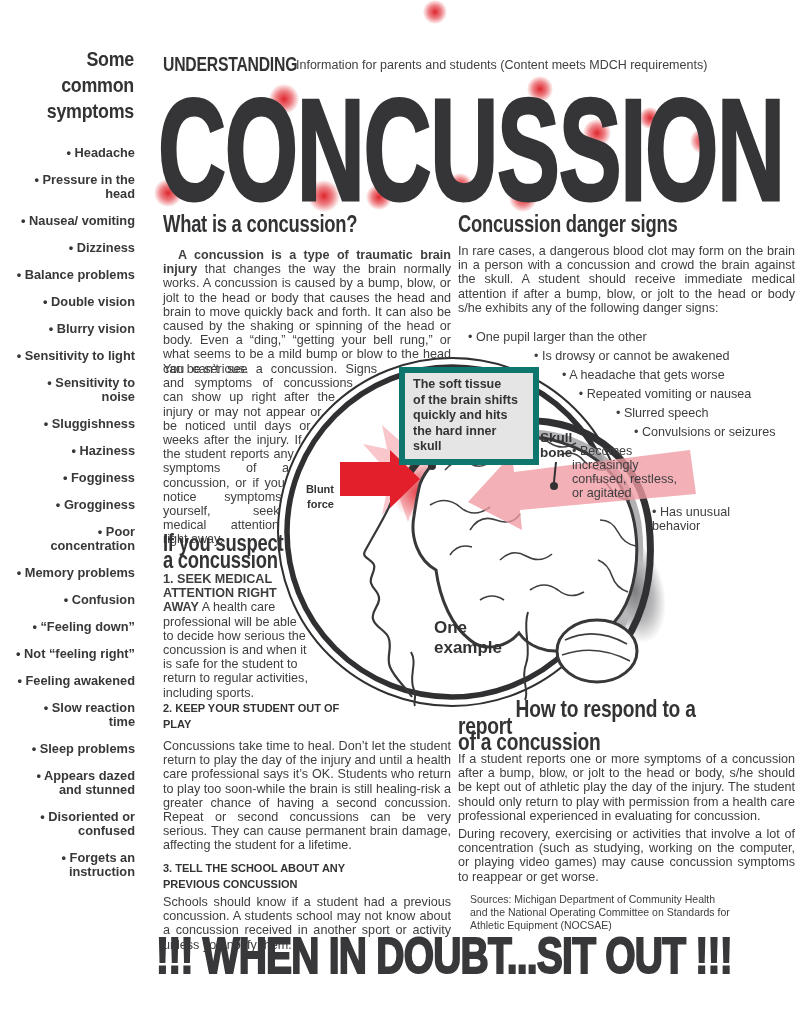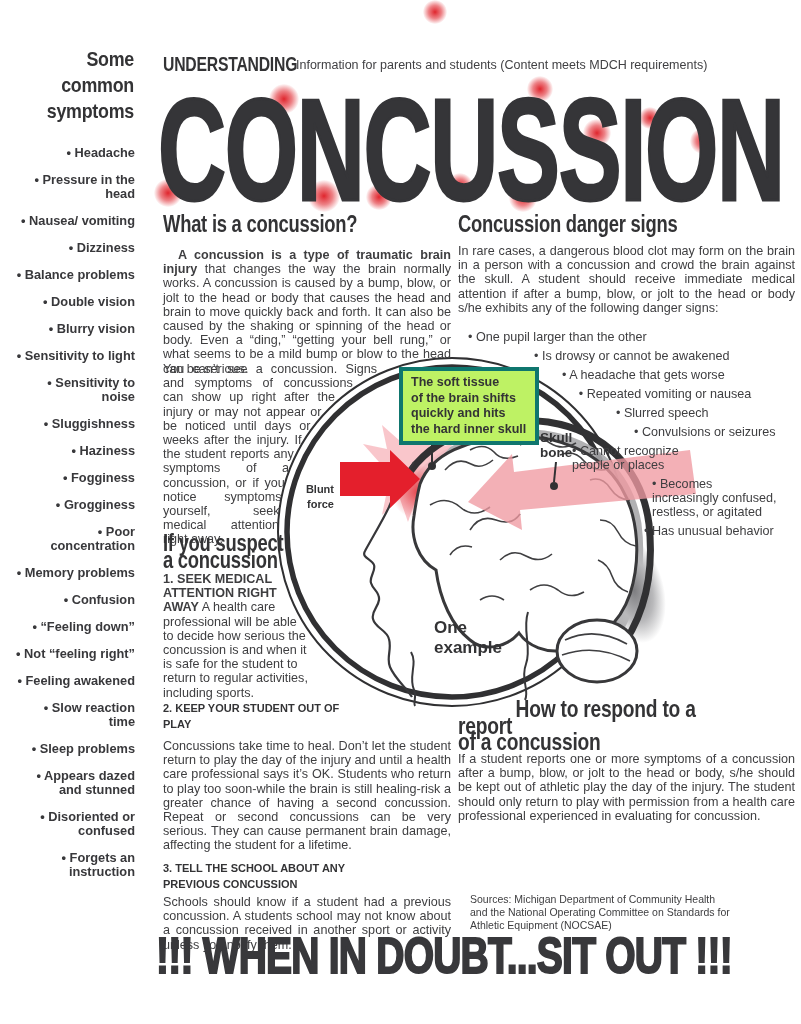--- a/index.html
+++ b/index.html
@@ -47,22 +47,22 @@
   .danger-list li:nth-child(4){margin-left:118px;width:178px;text-align:center;}
   .danger-list li:nth-child(5){margin-left:158px;width:128px;}
   .danger-list li:nth-child(6){margin-left:176px;}
   .danger-list li:nth-child(7){margin-left:114px;width:108px;}
   .danger-list li:nth-child(8){margin-left:194px;width:128px;}
   .danger-list li:nth-child(9){margin-left:186px;width:130px;}
   .danger-list li:nth-child(10){margin-left:170px;width:100px;}
   .danger-list li:nth-child(11){margin-left:110px;width:165px;text-align:center;}
   
   .diagram-svg{position:absolute;left:0;top:0;z-index:3;pointer-events:none;}
-  .callout{position:absolute;left:399px;top:367px;width:140px;box-sizing:border-box;border:4px solid #0f766e;
-           background:#bef264;padding:4px 8px;font-size:12.5px;line-height:15.5px;font-weight:bold;color:#333335;
+  .callout{position:absolute;left:399px;top:367px;width:140px;box-sizing:border-box;border:6px solid #0f766e;
+           background:#e5e5e5;padding:4px 8px;font-size:12.5px;line-height:15.5px;font-weight:bold;color:#333335;
            white-space:pre-line;z-index:5;}
   .lbl{position:absolute;font-weight:bold;color:#333335;z-index:5;}
   .blunt{left:293px;top:482px;width:41px;font-size:11px;line-height:15px;text-align:right;}
   .skull{left:540px;top:430px;width:44px;font-size:13.5px;line-height:15px;}
   .example{left:434px;top:618px;width:92px;font-size:17px;line-height:20px;}
   
   .respond-h{left:458px;top:701px;font-size:24px;line-height:24px;text-indent:72px;}
   .sources{font-size:10.5px;line-height:13px;width:260px;}
   
   .banner{position:absolute;left:156px;top:931px;margin:0;font-size:50px;line-height:1;font-weight:900;
@@ -203,24 +203,24 @@
 
   <h2 class="h2" style="left:458px;top:216px;">Concussion danger signs</h2>
   <p class="body just" style="left:458px;top:244px;width:337px;">In rare cases, a dangerous blood clot may form on the brain in a person with a concussion and crowd the brain against the skull. A student should receive immediate medical attention if after a bump, blow, or jolt to the head or body s/he exhibits any of the following danger signs:</p>
   <ul class="danger-list">
     <li>One pupil larger than the other</li>
     <li>Is drowsy or cannot be awakened</li>
     <li>A headache that gets worse</li>
     <li>Repeated vomiting or nausea</li>
     <li>Slurred speech</li>
     <li>Convulsions or seizures</li>
-    <li>Cannot recognize people or places</li>
     <li>Becomes increasingly confused, restless, or agitated</li>
     <li>Has unusual behavior</li>
   </ul>
   <h2 class="h2 pre respond-h">How to respond to a report
 of a concussion</h2>
   <p class="body just" style="left:458px;top:752px;width:337px;">If a student reports one or more symptoms of a concussion after a bump, blow, or jolt to the head or body, s/he should be kept out of athletic play the day of the injury. The student should only return to play with permission from a health care professional experienced in evaluating for concussion.</p>
+  <p class="body just" style="left:458px;top:827px;width:337px;">During recovery, exercising or activities that involve a lot of concentration (such as studying, working on the computer, or playing video games) may cause concussion symptoms to reappear or get worse.</p>
   <p class="body sources" style="left:470px;top:893px;">Sources: Michigan Department of Community Health and the National Operating Committee on Standards for Athletic Equipment (NOCSAE)</p>
 
   <div class="banner">!!! WHEN IN DOUBT...SIT OUT !!!</div>
 
 </div>
 
 </body></html>

